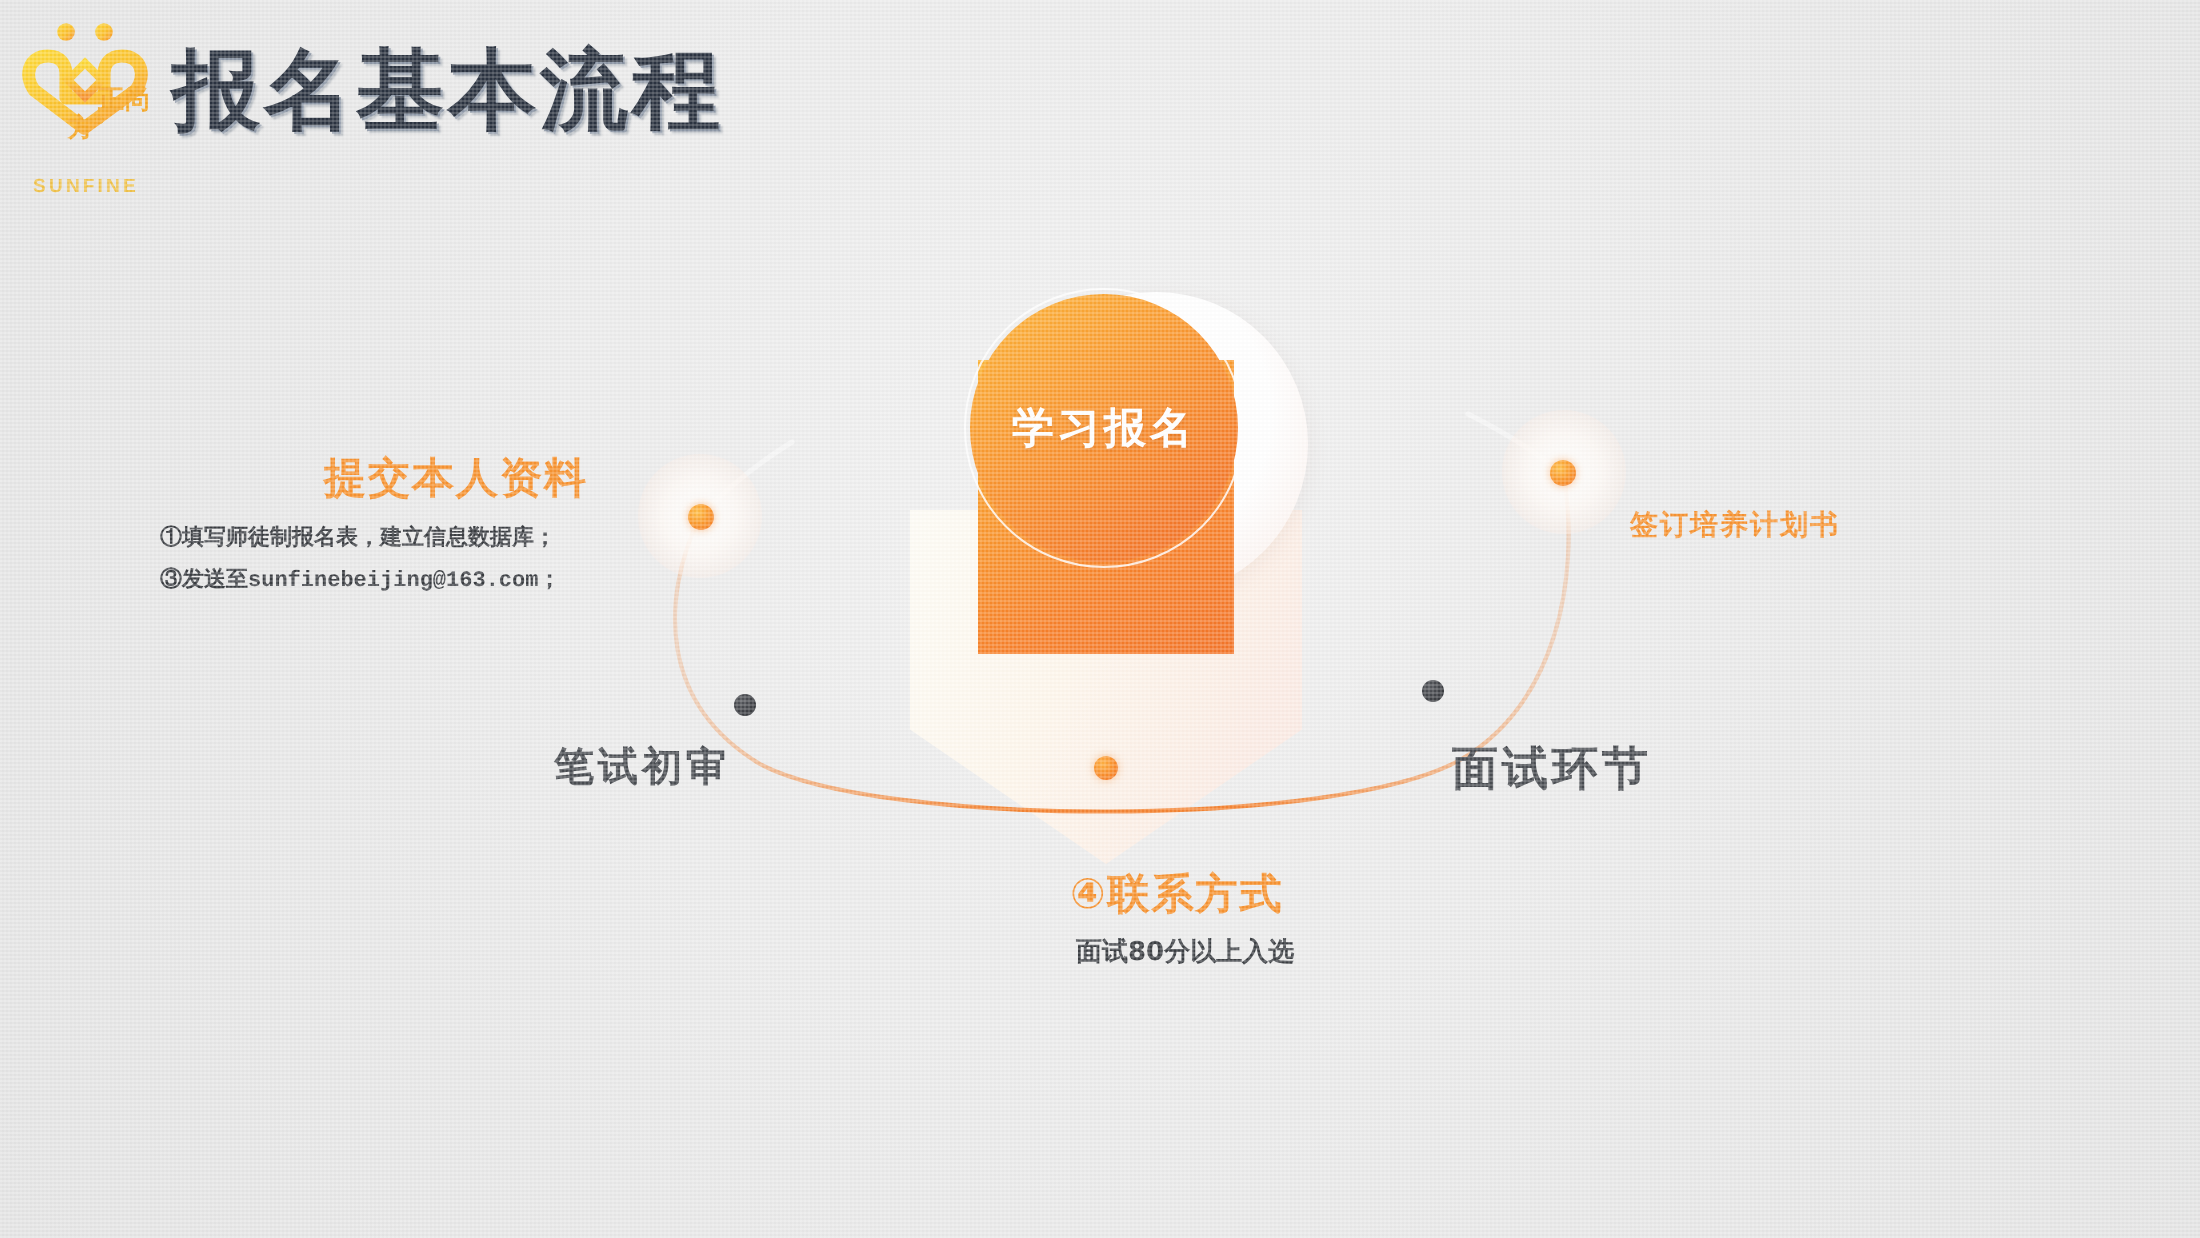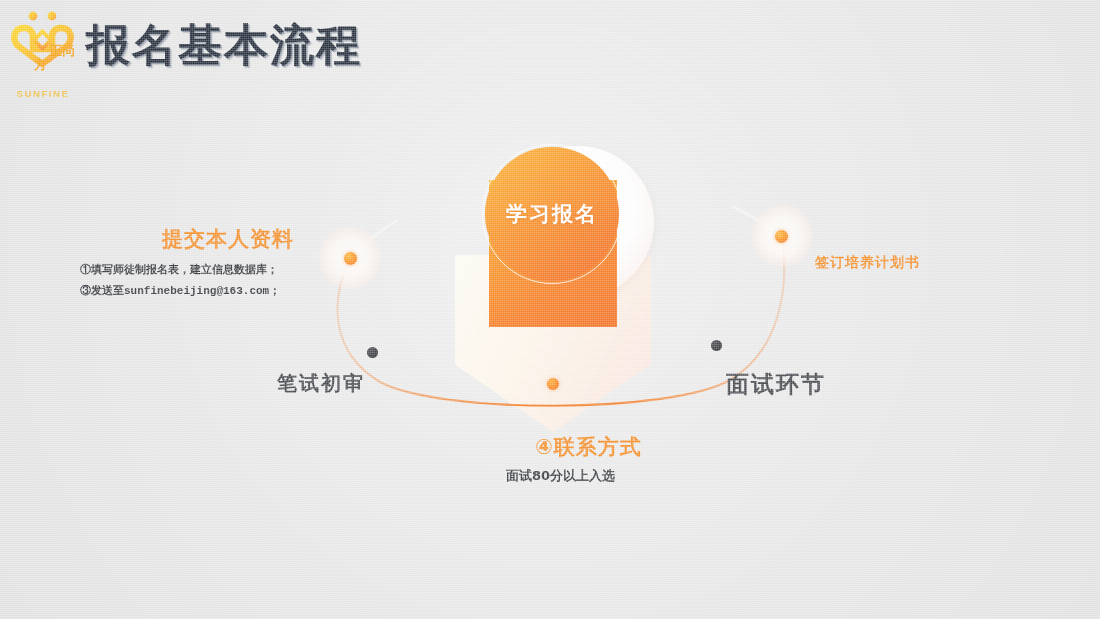--- a/index.html
+++ b/index.html
@@ -106,21 +106,21 @@
   .sub{
     position:absolute;color:#3d4045;font-size:13px;font-weight:600;white-space:nowrap;
     font-family:"DejaVu Sans","Liberation Sans",sans-serif;
   }
   #lblSubmit{left:162px;top:225px;font-size:21px;letter-spacing:1px;}
   #lblSign{left:815px;top:222px;font-size:14px;letter-spacing:1px;margin-top:32px;}
   #lblWritten{left:277px;top:370px;font-size:20px;letter-spacing:2px;}
   #lblPay{left:726px;top:369px;font-size:23px;letter-spacing:2px;}
   #lblInterview{left:535px;top:433px;font-size:21px;letter-spacing:1px;}
   #subWritten{left:196px;top:409px;}
-  #subInterview{left:506px;top:467px;}
+  #subInterview{left:538px;top:467px;}
 
   
   #details{
     position:absolute;left:80px;top:260px;
     font-size:11px;line-height:20.5px;color:#3a3d42;font-weight:600;
     font-family:Liberation Mono, monospace;
     white-space:nowrap;
   }
   #details div{margin:0;padding:0;}
 </style>

